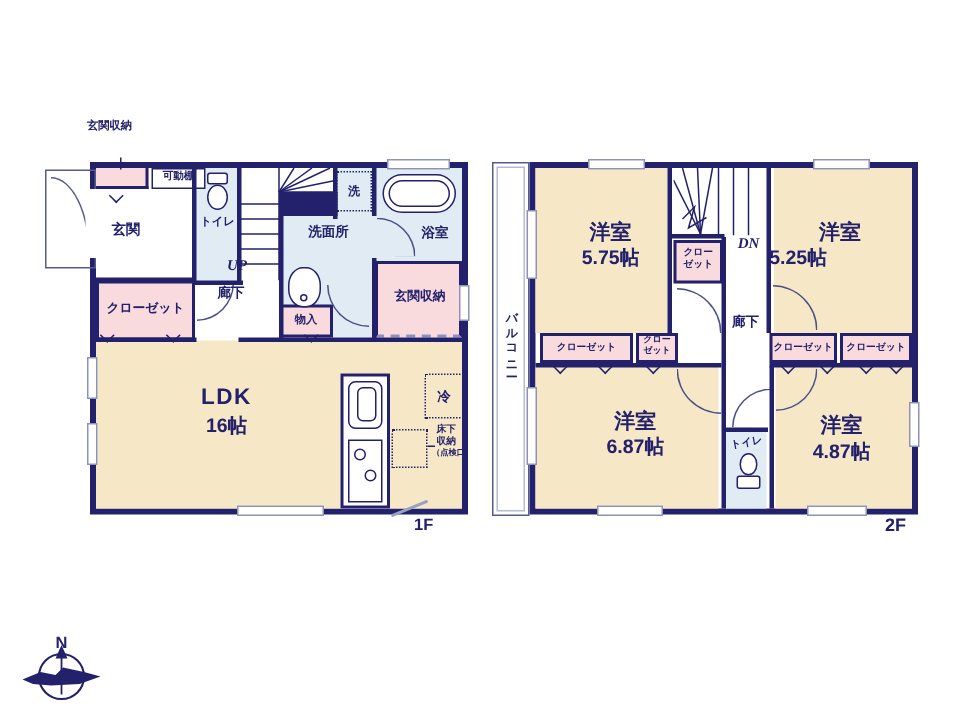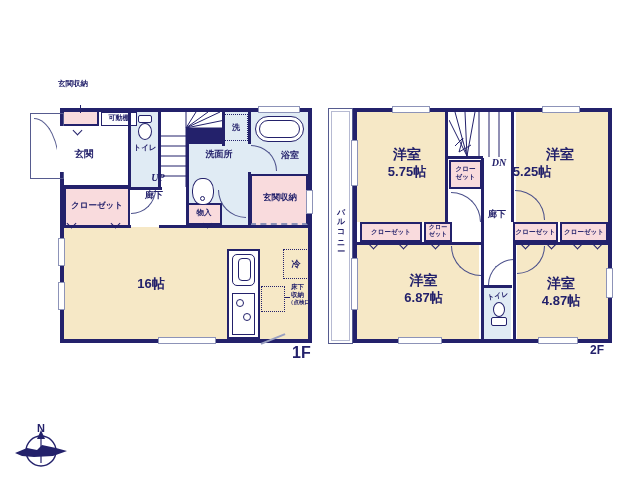--- a/index.html
+++ b/index.html
@@ -94,20 +94,21 @@
   <div class="lbl" style="left:224px;top:123px;width:24px;font-size:8px">洗</div>
   <div class="fix" style="left:192px;top:178px;width:22px;height:27px;border-radius:45%"></div>
   <div class="fix" style="left:200px;top:196px;width:5px;height:5px;border-radius:50%"></div>
   <div class="arc" style="left:218px;top:190px;width:28px;height:28px;border-left:1.2px solid #4a4f8a;border-bottom:1.2px solid #4a4f8a;border-bottom-left-radius:100%"></div>
 
   <div class="fix" style="left:255px;top:116px;width:49px;height:26px;border-radius:13px;border-width:1.5px"></div>
   <div class="fix" style="left:259px;top:120px;width:41px;height:18px;border-radius:9px;border-width:1px"></div>
   <div class="lbl" style="left:270px;top:150px;width:40px;font-size:9px">浴室</div>
   <div class="arc" style="left:251px;top:145px;width:26px;height:26px;border-top:1.2px solid #4a4f8a;border-right:1.2px solid #4a4f8a;border-top-right-radius:100%"></div>
 
+  <div class="lbl" style="left:111px;top:256px;width:80px;font-size:15px;letter-spacing:1px">LDK</div>
   <div class="lbl" style="left:111px;top:277px;width:80px;font-size:13px">16帖</div>
   <div class="fix" style="left:227px;top:249px;width:33px;height:90px;border-width:2px;z-index:4"></div>
   <div class="fix" style="left:232px;top:254px;width:23px;height:32px;border-radius:5px;border-width:1.2px"></div>
   <div class="fix" style="left:238px;top:258px;width:13px;height:23px;border-radius:4px;border-width:1px"></div>
   <div class="fix" style="left:232px;top:293px;width:23px;height:42px;border-width:1.2px"></div>
   <div class="fix" style="left:236px;top:299px;width:8px;height:8px;border-radius:50%;border-width:1.2px"></div>
   <div class="fix" style="left:243px;top:313px;width:8px;height:8px;border-radius:50%;border-width:1.2px"></div>
   <div class="dot" style="left:283px;top:249px;width:26px;height:30px"></div>
   <div class="lbl" style="left:283px;top:259px;width:26px;font-size:9px">冷</div>
   <div class="dot" style="left:261px;top:286px;width:24px;height:26px"></div>
@@ -119,21 +120,21 @@
   <div class="win" style="left:58px;top:238px;width:7px;height:28px"></div>
   <div class="win" style="left:58px;top:282px;width:7px;height:28px"></div>
   <div class="win" style="left:158px;top:337px;width:58px;height:7px"></div>
   <div class="win" style="left:258px;top:106px;width:42px;height:7px"></div>
   <div class="win" style="left:306px;top:190px;width:7px;height:24px"></div>
   <div class="tick" style="left:68px;top:220px"></div>
   <div class="tick" style="left:112px;top:220px"></div>
   <div class="tick" style="left:204px;top:220px"></div>
   <div class="tick" style="left:74px;top:127px"></div>
   <div class="abs" style="left:260px;top:338px;width:26px;height:2px;background:#9aa0c0;transform:rotate(-22deg);z-index:7"></div>
-  <div class="lbl" style="left:292px;top:344px;font-size:16px">1F</div>
+  <div class="lbl" style="left:276px;top:344px;font-size:11px">1F</div>
 
   <div class="abs" style="left:328px;top:108px;width:25px;height:236px;border:1.2px solid #565b8f;z-index:2"></div>
   <div class="abs" style="left:331px;top:111px;width:19px;height:230px;border:1px solid #b6bad2;z-index:2"></div>
   <div class="lbl vtx" style="left:336px;top:190px;height:70px;font-size:8px">バルコニー</div>
 
   <div class="abs outline" style="left:353px;top:108px;width:259px;height:235px"></div>
   <div class="abs cream" style="left:357px;top:112px;width:88px;height:110px"></div>
   <div class="abs cream" style="left:516px;top:112px;width:92px;height:110px"></div>
   <div class="abs cream" style="left:357px;top:244px;width:122px;height:95px"></div>
   <div class="abs cream" style="left:517px;top:244px;width:91px;height:95px"></div>

